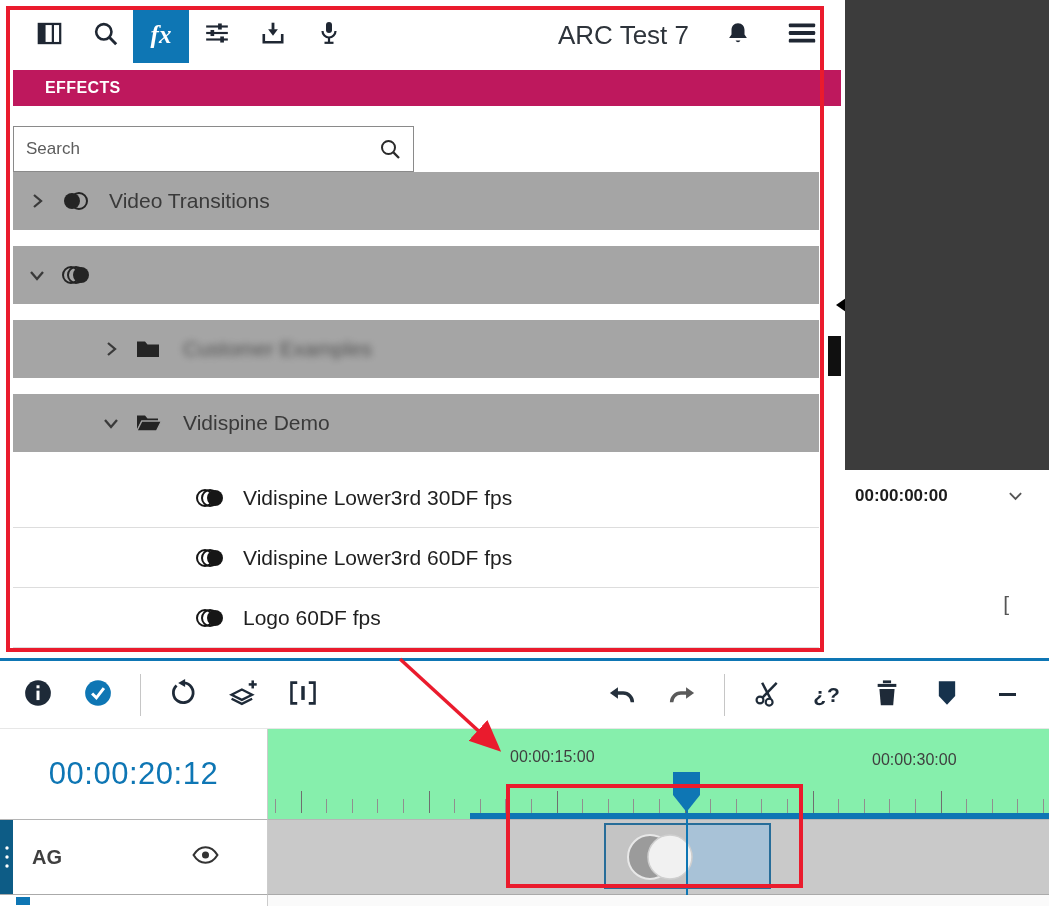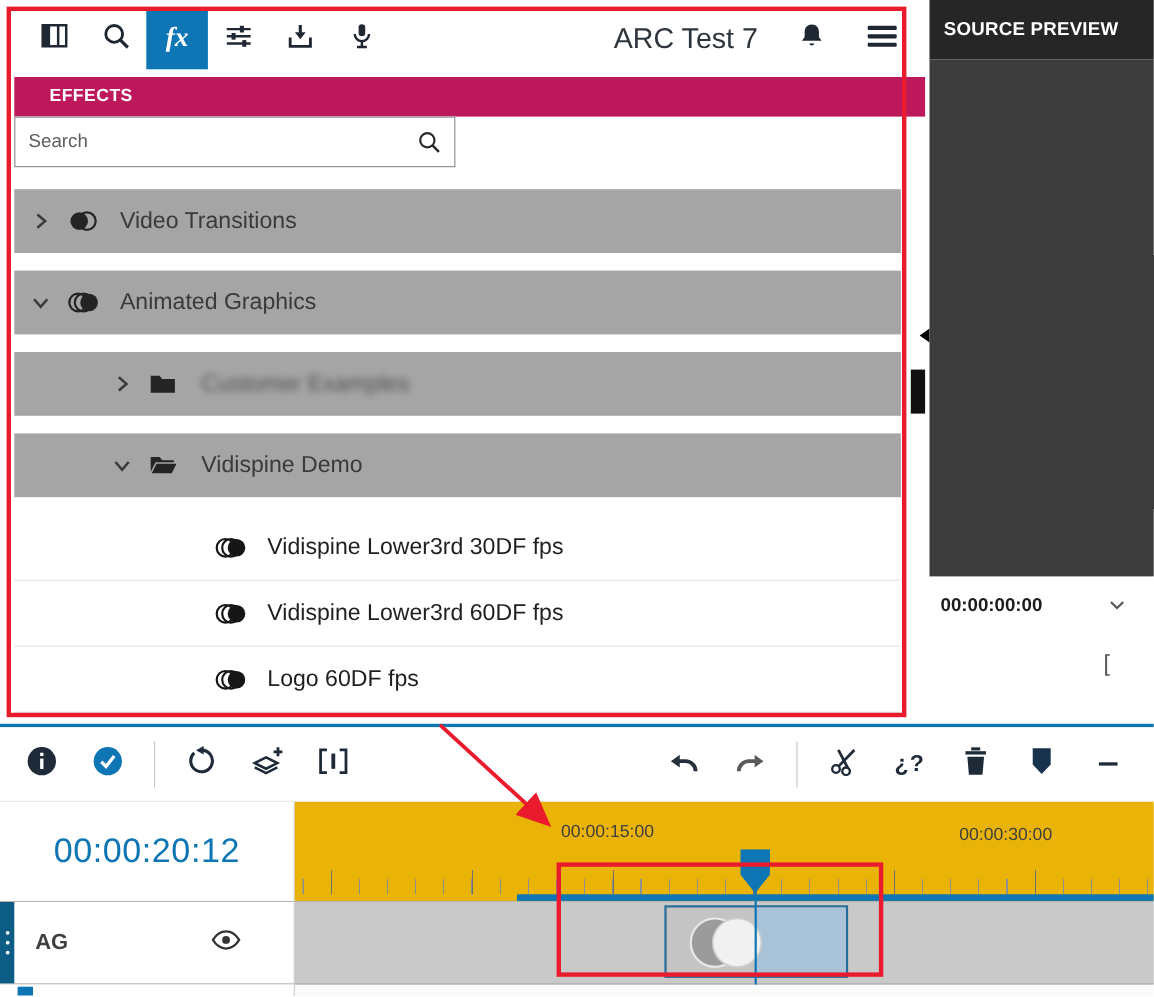--- a/index.html
+++ b/index.html
@@ -10,21 +10,21 @@
   .effects-panel { position:absolute; left:13px; top:0; width:828px; height:658px; background:#fff; }
   .fx-toolbar { height:70px; display:flex; align-items:center; padding:0 24px 0 8px; }
   .tbtn { width:56px; height:56px; display:flex; align-items:center; justify-content:center; flex:0 0 auto; cursor:pointer; }
   .tbtn.active { background:#0e76b4; }
   .fx-glyph { font-family:"Liberation Serif", serif; font-style:italic; font-weight:bold; color:#fff; font-size:25px; }
   .tb-right { margin-left:auto; display:flex; align-items:center; gap:36px; }
   .app-title { font-size:26px; color:#2e343b; white-space:nowrap; }
 
   .fx-header { height:36px; background:#be185d; color:#fff; font-weight:bold; font-size:16px; letter-spacing:.4px; display:flex; align-items:center; padding-left:32px; }
 
-  .search-row { height:66px; display:flex; align-items:flex-start; }
+  .search-row { height:66px; display:flex; align-items:flex-end; }
   .search-wrap { position:relative; width:401px; height:46px; }
   .search-wrap input { width:100%; height:100%; border:1px solid #8a8a8a; font-size:17px; padding:0 46px 0 12px; color:#222; font-family:"Liberation Sans", sans-serif; outline:none; }
   .search-wrap input::placeholder { color:#5c5c5c; }
   .search-wrap .in-mag { position:absolute; right:12px; top:11px; }
 
   .tree { width:806px; }
   .trow { display:flex; align-items:center; font-size:21px; cursor:pointer; }
   .trow.gray { height:58px; background:#a5a5a5; color:#3a3a3a; margin-bottom:16px; }
   .trow.white { height:60px; background:#fff; color:#1f1f1f; border-bottom:1px solid #ddd; }
   .lvl0 { padding-left:14px; } .lvl1 { padding-left:88px; } .lvl2 { padding-left:182px; }
@@ -49,21 +49,21 @@
   .tl-toolbar { height:68px; display:flex; align-items:center; padding:0 12px 0 8px; border-bottom:1px solid #e7e7e7; }
   .ttbtn { width:46px; height:46px; display:flex; align-items:center; justify-content:center; margin:0 7px; flex:0 0 auto; cursor:pointer; }
   .tsep { width:1px; height:42px; background:#c6c6c6; margin:0 12px; flex:0 0 auto; }
   .tl-spacer { flex:1; }
   .q-glyph { font-size:21px; font-weight:bold; color:#1e2a38; letter-spacing:1px; }
   .minus-glyph { width:17px; height:3px; background:#1e2a38; }
 
   .tl-main { position:relative; height:177px; display:grid; grid-template-columns:268px 1fr; grid-template-rows:91px 75px 11px; }
   .tc-cell { grid-column:1; grid-row:1; display:flex; align-items:center; justify-content:center; border-right:1px solid #ccc; border-bottom:1px solid #b5b5b5; }
   .big-tc { color:#0e76b4; font-size:31px; letter-spacing:.5px; }
-  .ruler-cell { grid-column:2; grid-row:1; position:relative; border-bottom:1px solid #b5b5b5; overflow:hidden; background:#eab308; }
+  .ruler-cell { grid-column:2; grid-row:1; position:relative; border-bottom:1px solid #b5b5b5; overflow:hidden; background:#86efac; }
   .rl { position:absolute; font-size:16px; color:#3f3f3f; }
   .rl-15 { left:242px; top:19px; }
   .rl-30 { left:604px; top:22px; }
   .ticks-minor { position:absolute; left:7px; right:0; bottom:6px; height:14px;
       background:repeating-linear-gradient(to right,#8f8f8f 0 1px,transparent 1px 25.6px); }
   .ticks-major { position:absolute; left:33px; right:0; bottom:6px; height:22px;
       background:repeating-linear-gradient(to right,#6f6f6f 0 1px,transparent 1px 128px); }
   .ruler-bar { position:absolute; left:202px; right:0; bottom:0; height:6px; background:#0e76b4; }
 
   .track-header { grid-column:1; grid-row:2; position:relative; background:#fff; border-right:1px solid #ccc; border-bottom:1px solid #aaa; display:flex; align-items:center; }
@@ -207,21 +207,20 @@
               <polyline points="4,7 10,14 16,7" fill="none" stroke="#3a3a3a" stroke-width="2.3"></polyline>
             </svg>
         </span>
         <span class="ticon">
           <svg width="32" height="24" viewBox="0 0 32 24">
               <circle cx="10" cy="12" r="8" fill="none" stroke="#242424" stroke-width="2"></circle>
               <circle cx="15" cy="12" r="8" fill="none" stroke="#242424" stroke-width="2"></circle>
               <circle cx="20" cy="12" r="8" fill="#242424"></circle>
             </svg>
         </span>
-        <span class="tlabel">Animated Graphics</span>
       </div>
 
       <div class="trow gray lvl1">
         <span class="chev">
           <svg width="20" height="20" viewBox="0 0 20 20">
               <polyline points="7,4 14,10 7,16" fill="none" stroke="#3a3a3a" stroke-width="2.3"></polyline>
             </svg>
         </span>
         <span class="ticon">
           <svg width="26" height="22" viewBox="0 0 26 22">
@@ -280,23 +279,20 @@
         <span class="tlabel">Logo 60DF fps</span>
       </div>
 
     </div>
   </div>
 
   <div class="collapse-arrow"></div>
   <div class="splitter-bar"></div>
 
   <div class="source-panel">
-    <div class="sp-header">
-      <span>SOURCE PREVIEW</span>
-    </div>
     <div class="sp-video"></div>
     <div class="sp-tc-row">
       <span>00:00:00:00</span>
       <span>
         <svg width="15" height="10" viewBox="0 0 16 10">
             <polyline points="2,2 8,8 14,2" fill="none" stroke="#555" stroke-width="2"></polyline>
           </svg>
       </span>
     </div>
     <span class="sp-bracket">[</span>

